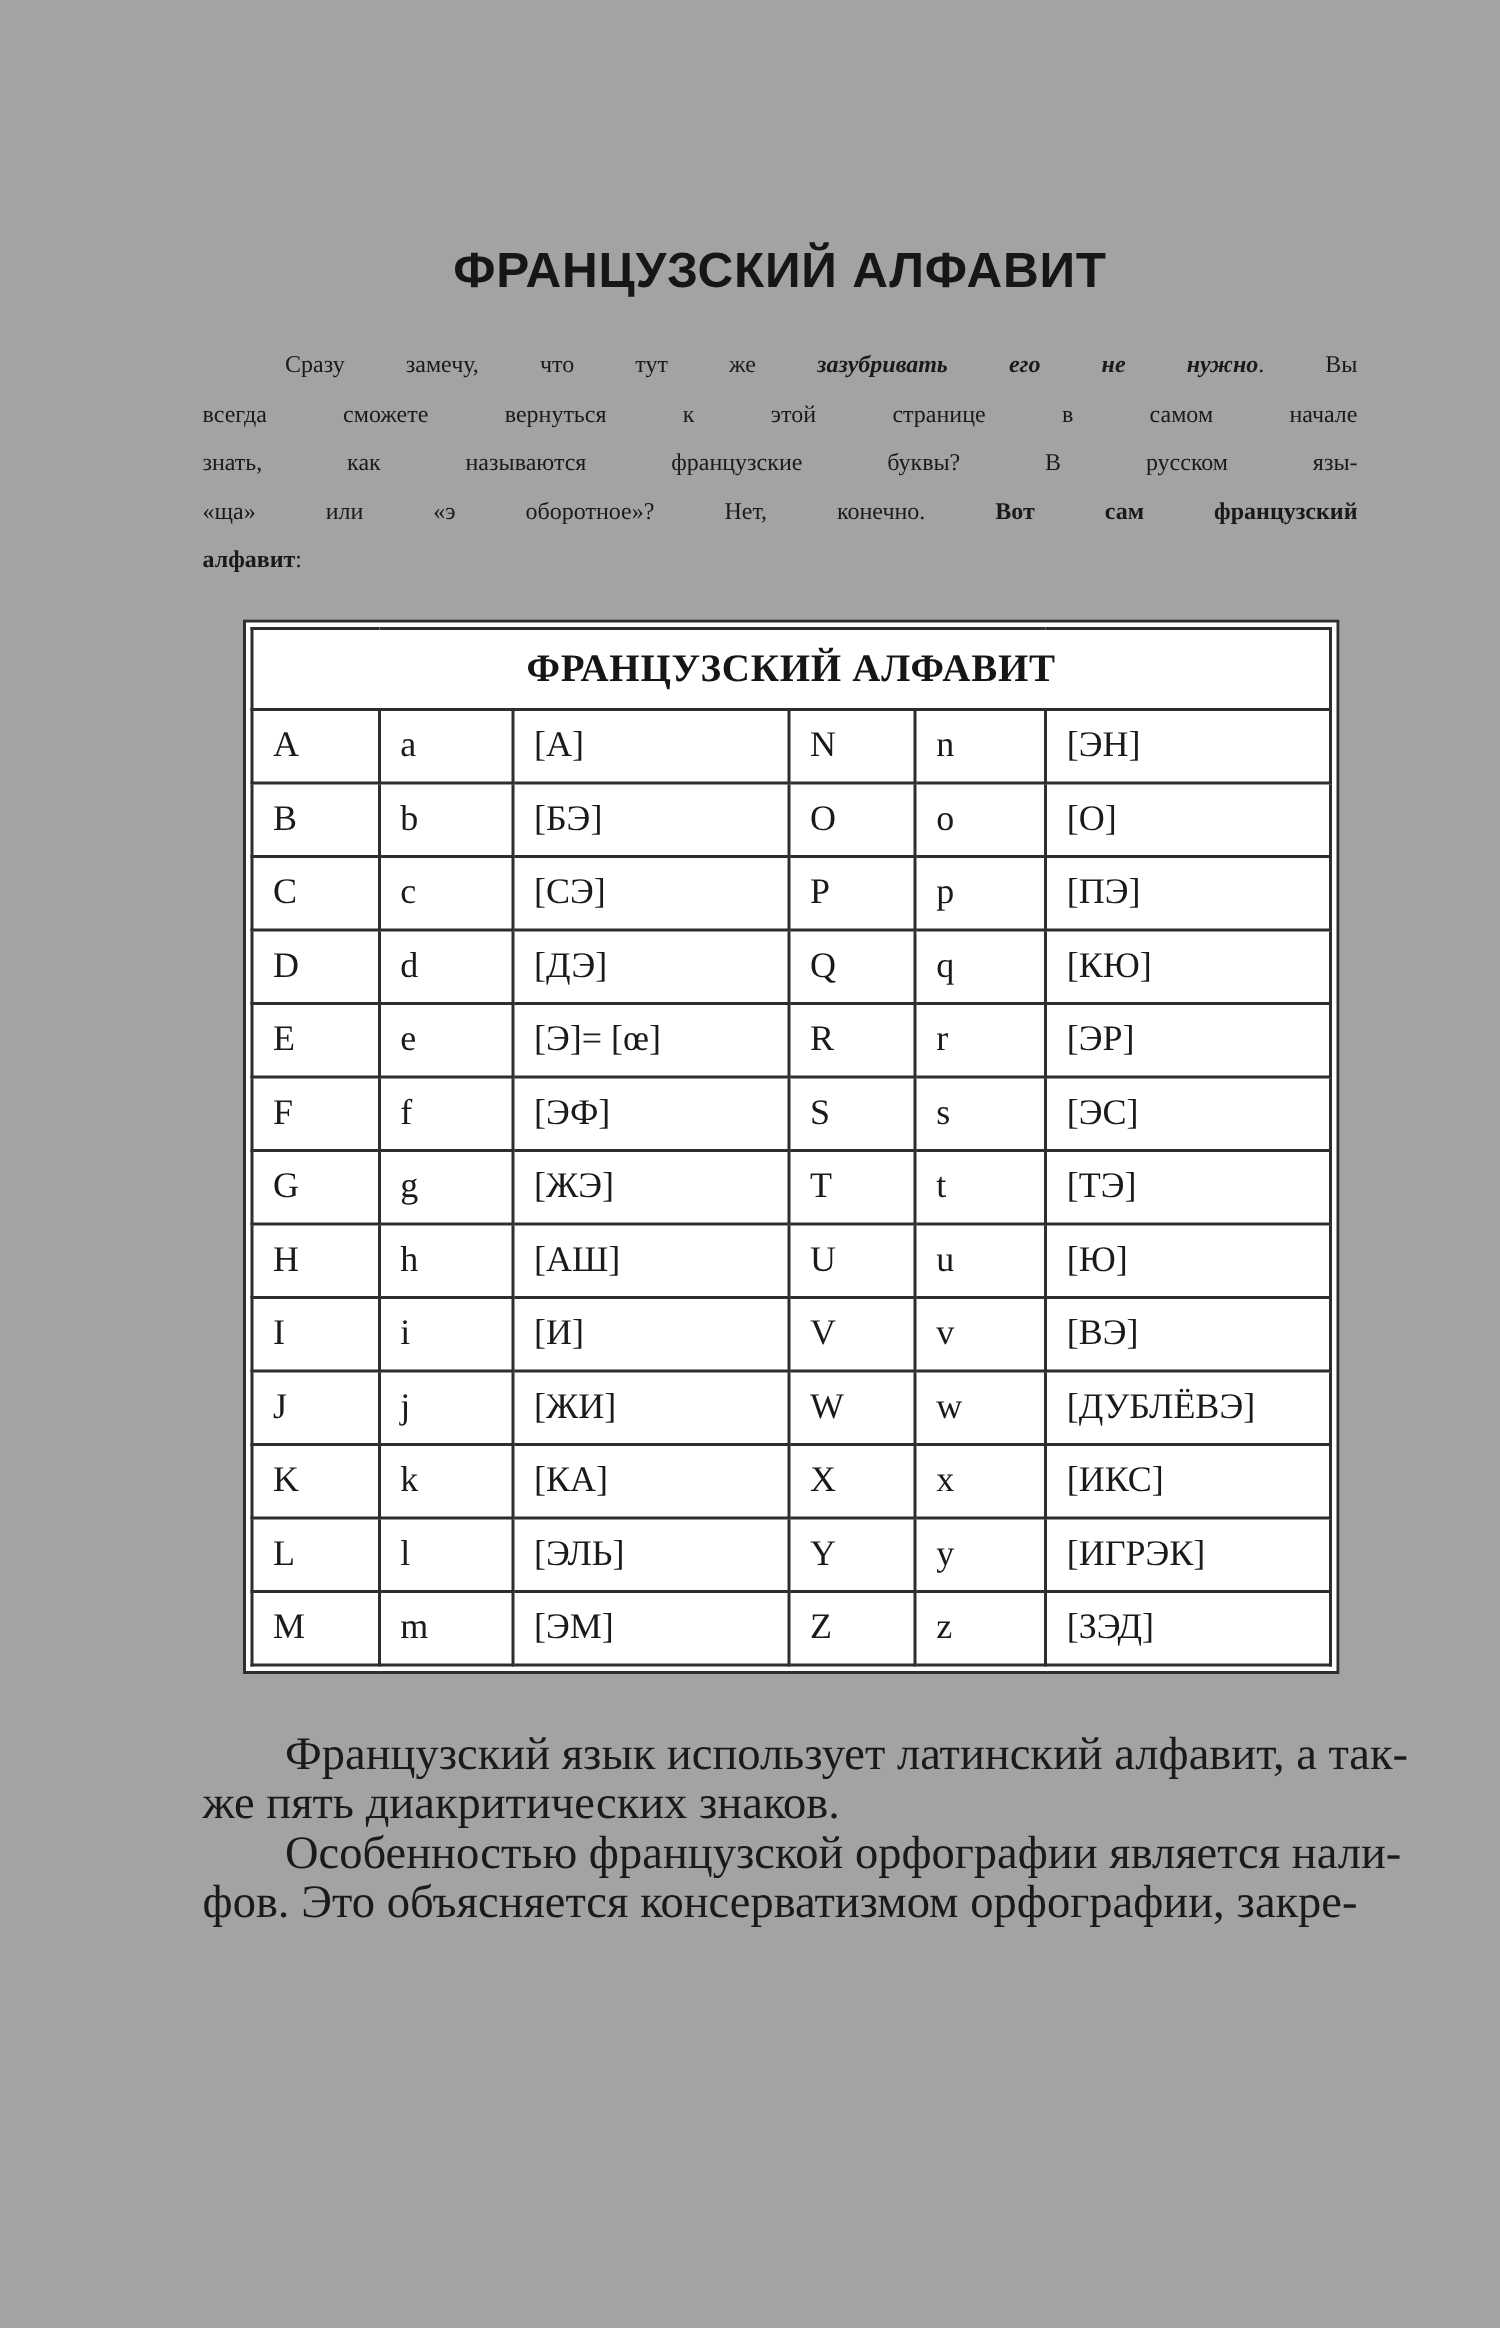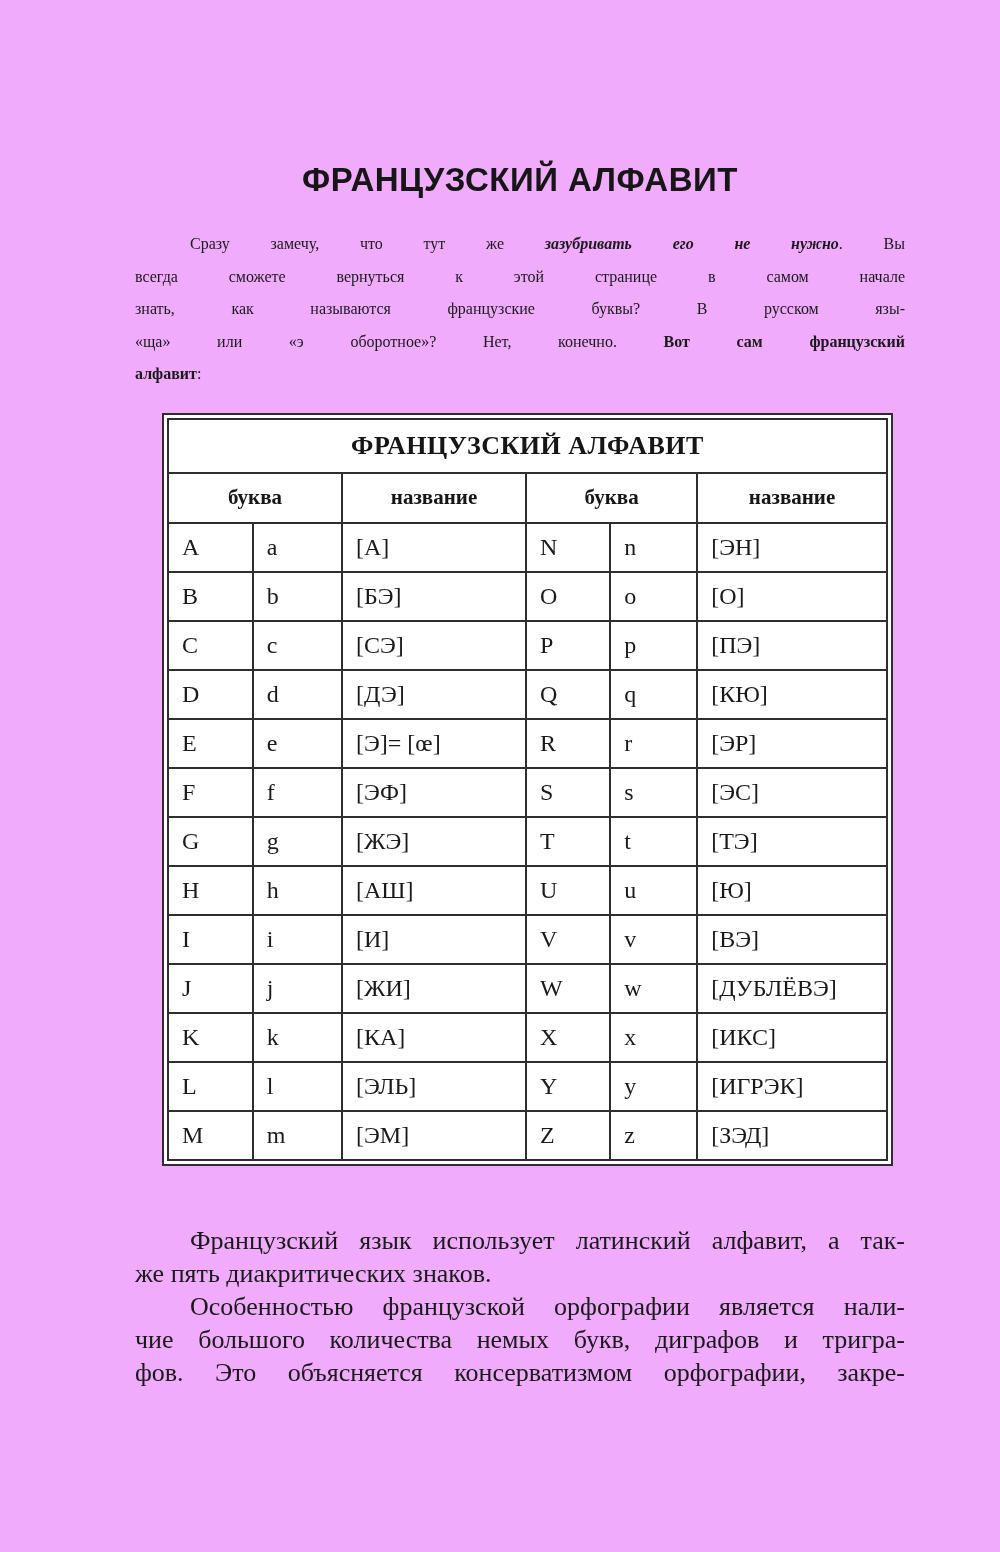--- a/index.html
+++ b/index.html
@@ -4,21 +4,21 @@
 <style>
   html, body {
     margin: 0;
     padding: 0;
     background: #ffffff;
   }
   .page {
     position: relative;
     width: 1000px;
     height: 1552px;
-    background: #f0abfc;
+    background: #a3a3a3;
     color: #1a1a1a;
     font-family: "Liberation Serif", serif;
     overflow: hidden;
   }
   .content {
     position: absolute;
     left: 135px;
     top: 0;
     width: 770px;
   }
@@ -32,22 +32,22 @@
     line-height: 40px;
     letter-spacing: 0.5px;
     color: #161616;
   }
   .para {
     margin-top: 28px;
     font-size: 16px;
     line-height: 32.5px;
   }
   .outro {
-    margin-top: 58px;
-    font-size: 26px;
+    margin-top: 36px;
+    font-size: 31px;
     line-height: 33px;
   }
   .line {
     text-align: justify;
     text-align-last: justify;
     white-space: nowrap;
   }
   .line-left {
     text-align: right;
     text-align-last: left;
@@ -123,26 +123,20 @@
           <col style="width:12.4%">
           <col style="width:25.6%">
           <col style="width:11.7%">
           <col style="width:12.1%">
           <col style="width:26.4%">
         </colgroup>
         <thead>
           <tr>
             <th class="table-title" colspan="6">ФРАНЦУЗСКИЙ АЛФАВИТ</th>
           </tr>
-          <tr id="col-headers">
-              <th class="col-header" colspan="2">буква</th>
-              <th class="col-header" colspan="1">название</th>
-              <th class="col-header" colspan="2">буква</th>
-              <th class="col-header" colspan="1">название</th>
-            </tr>
         </thead>
         <tbody id="table-body">
             <tr>
               <td>A</td>
               <td>a</td>
               <td>[А]</td>
               <td>N</td>
               <td>n</td>
               <td>[ЭН]</td>
             </tr>
@@ -243,18 +237,17 @@
               <td>[ЗЭД]</td>
             </tr>
           </tbody>
       </table>
     </div>
 
     <div class="outro" id="outro">
         <div class="line line-indent"><span class="seg-normal">Французский язык использует латинский алфавит, а так-</span></div>
         <div class="line line-left"><span class="seg-normal">же пять диакритических знаков.</span></div>
         <div class="line line-indent"><span class="seg-normal">Особенностью французской орфографии является нали-</span></div>
-        <div class="line"><span class="seg-normal">чие большого количества немых букв, диграфов и тригра-</span></div>
         <div class="line"><span class="seg-normal">фов. Это объясняется консерватизмом орфографии, закре-</span></div>
       </div>
 
   </div>
 </div>
 
 </body></html>

